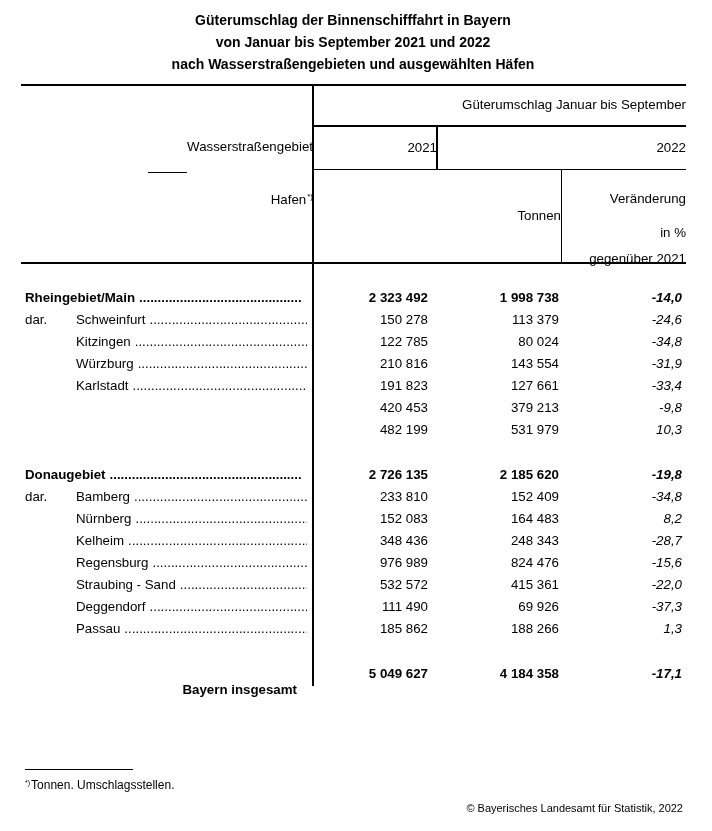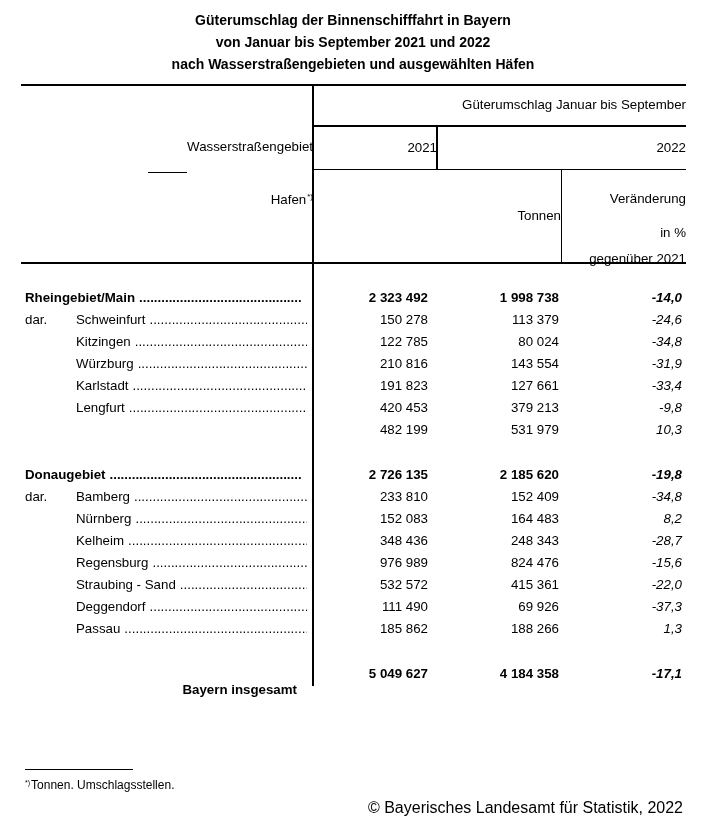--- a/index.html
+++ b/index.html
@@ -34,21 +34,21 @@
     .c2021 { left: 306px; width: 122px; }
     .c2022 { left: 437px; width: 122px; }
     .cpct  { left: 561px; width: 121px; font-style: italic; }
     .row.region .num, .row.total .num { font-weight: bold; }
     .row.total .total-label {
       position: absolute; left: 25px; width: 272px; text-align: right; font-weight: bold; top: 16px;
     }
 
     .footnote { position: absolute; left: 25px; top: 778px; font-size: 12px; line-height: 14px; white-space: nowrap; }
     .footnote sup.fn { font-size: 7px; top: -2px; margin-left: 0; margin-right: 1px; }
-    .copyright { position: absolute; left: 300px; width: 383px; top: 801px; text-align: right; font-size: 16px; line-height: 14px; white-space: nowrap; }
+    .copyright { position: absolute; left: 300px; width: 383px; top: 801px; text-align: right; font-size: 11px; line-height: 14px; white-space: nowrap; }
   </style>
 </head>
 <body>
 
 <div class="title-line" style="top:12px">Güterumschlag der Binnenschifffahrt in Bayern</div>
 <div class="title-line" style="top:34px">von Januar bis September 2021 und 2022</div>
 <div class="title-line" style="top:56px">nach Wasserstraßengebieten und ausgewählten Häfen</div>
 
 <div class="rule" style="left:21px; top:84px; width:665px; height:2px;"></div>
 <div class="rule" style="left:312px; top:84px; width:2px; height:602px;"></div>
@@ -109,24 +109,20 @@
 <div class="row port" style="top:378px;">
   <div class="label">
       <span class="name">Karlstadt</span>
       <span class="leader"></span>
     </div>
   <div class="num c2021">191 823</div>
   <div class="num c2022">127 661</div>
   <div class="num cpct">-33,4</div>
 </div>
 <div class="row port" style="top:400px;">
-  <div class="label">
-      <span class="name">Lengfurt</span>
-      <span class="leader"></span>
-    </div>
   <div class="num c2021">420 453</div>
   <div class="num c2022">379 213</div>
   <div class="num cpct">-9,8</div>
 </div>
 <div class="row port" style="top:422px;">
   <div class="num c2021">482 199</div>
   <div class="num c2022">531 979</div>
   <div class="num cpct">10,3</div>
 </div>
 

